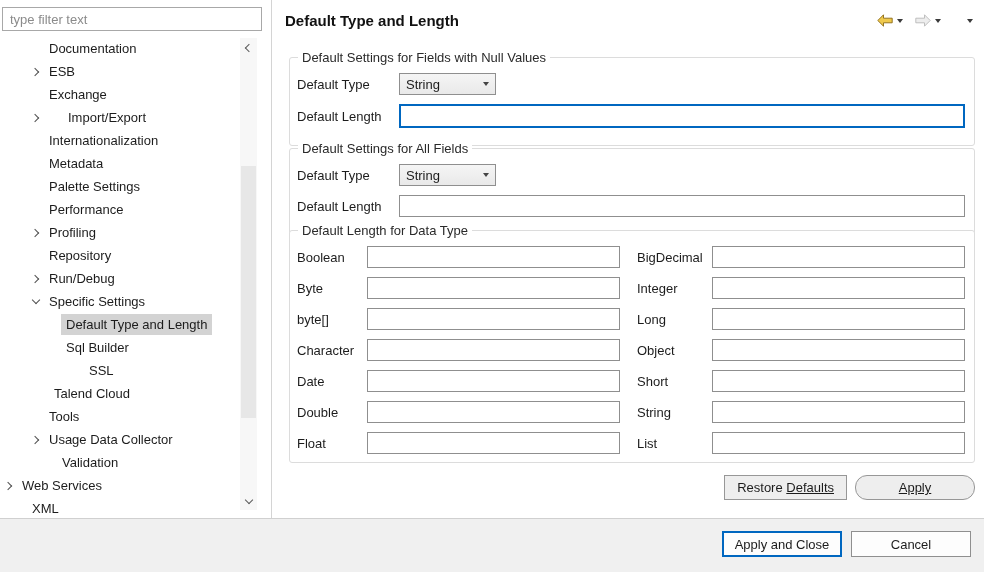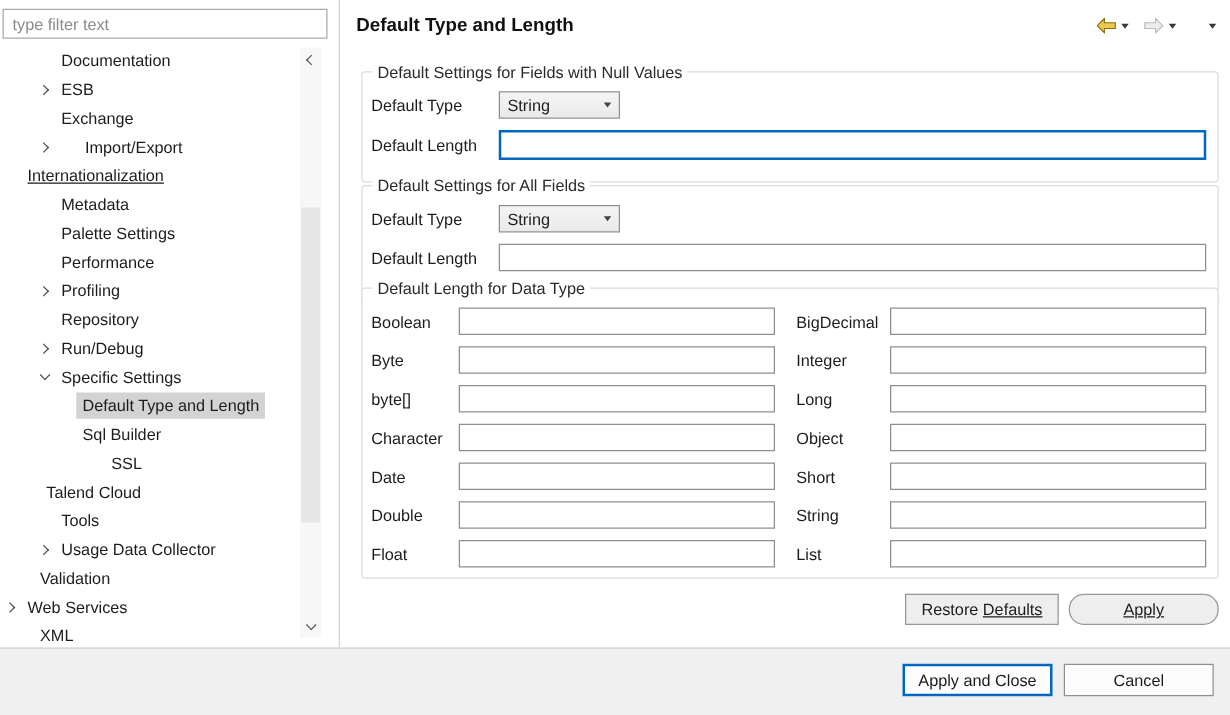--- a/index.html
+++ b/index.html
@@ -97,21 +97,21 @@
         <div class="tree-row" style="padding-left: 27px;">
           <span class="twisty"></span>
           <span class="tree-label">Exchange</span>
         </div>
         <div class="tree-row" style="padding-left: 27px; gap: 19px;">
           <span class="twisty">
             <span class="chev right"></span>
           </span>
           <span class="tree-label">Import/Export</span>
         </div>
-        <div class="tree-row" style=" text-decoration: underline;">
+        <div class="tree-row" style="padding-left: 27px;">
           <span class="twisty"></span>
           <span class="tree-label">Internationalization</span>
         </div>
         <div class="tree-row" style="padding-left: 27px;">
           <span class="twisty"></span>
           <span class="tree-label">Metadata</span>
         </div>
         <div class="tree-row" style="padding-left: 27px;">
           <span class="twisty"></span>
           <span class="tree-label">Palette Settings</span>
@@ -147,35 +147,35 @@
           <span class="tree-label">Default Type and Length</span>
         </div>
         <div class="tree-row" style="padding-left: 44px;">
           <span class="twisty"></span>
           <span class="tree-label">Sql Builder</span>
         </div>
         <div class="tree-row" style="padding-left: 27px; gap: 40px;">
           <span class="twisty"></span>
           <span class="tree-label">SSL</span>
         </div>
-        <div class="tree-row" style="padding-left: 15px;">
+        <div class="tree-row" style="padding-left: 32px;">
           <span class="twisty"></span>
           <span class="tree-label">Talend Cloud</span>
         </div>
         <div class="tree-row" style="padding-left: 27px;">
           <span class="twisty"></span>
           <span class="tree-label">Tools</span>
         </div>
         <div class="tree-row" style="padding-left: 27px;">
           <span class="twisty">
             <span class="chev right"></span>
           </span>
           <span class="tree-label">Usage Data Collector</span>
         </div>
-        <div class="tree-row" style="padding-left: 10px;">
+        <div class="tree-row" style=" gap: 40px;">
           <span class="twisty"></span>
           <span class="tree-label">Validation</span>
         </div>
         <div class="tree-row" style="padding-left: 0;">
           <span class="twisty">
             <span class="chev right"></span>
           </span>
           <span class="tree-label">Web Services</span>
         </div>
         <div class="tree-row" style="padding-left: 10px;">

